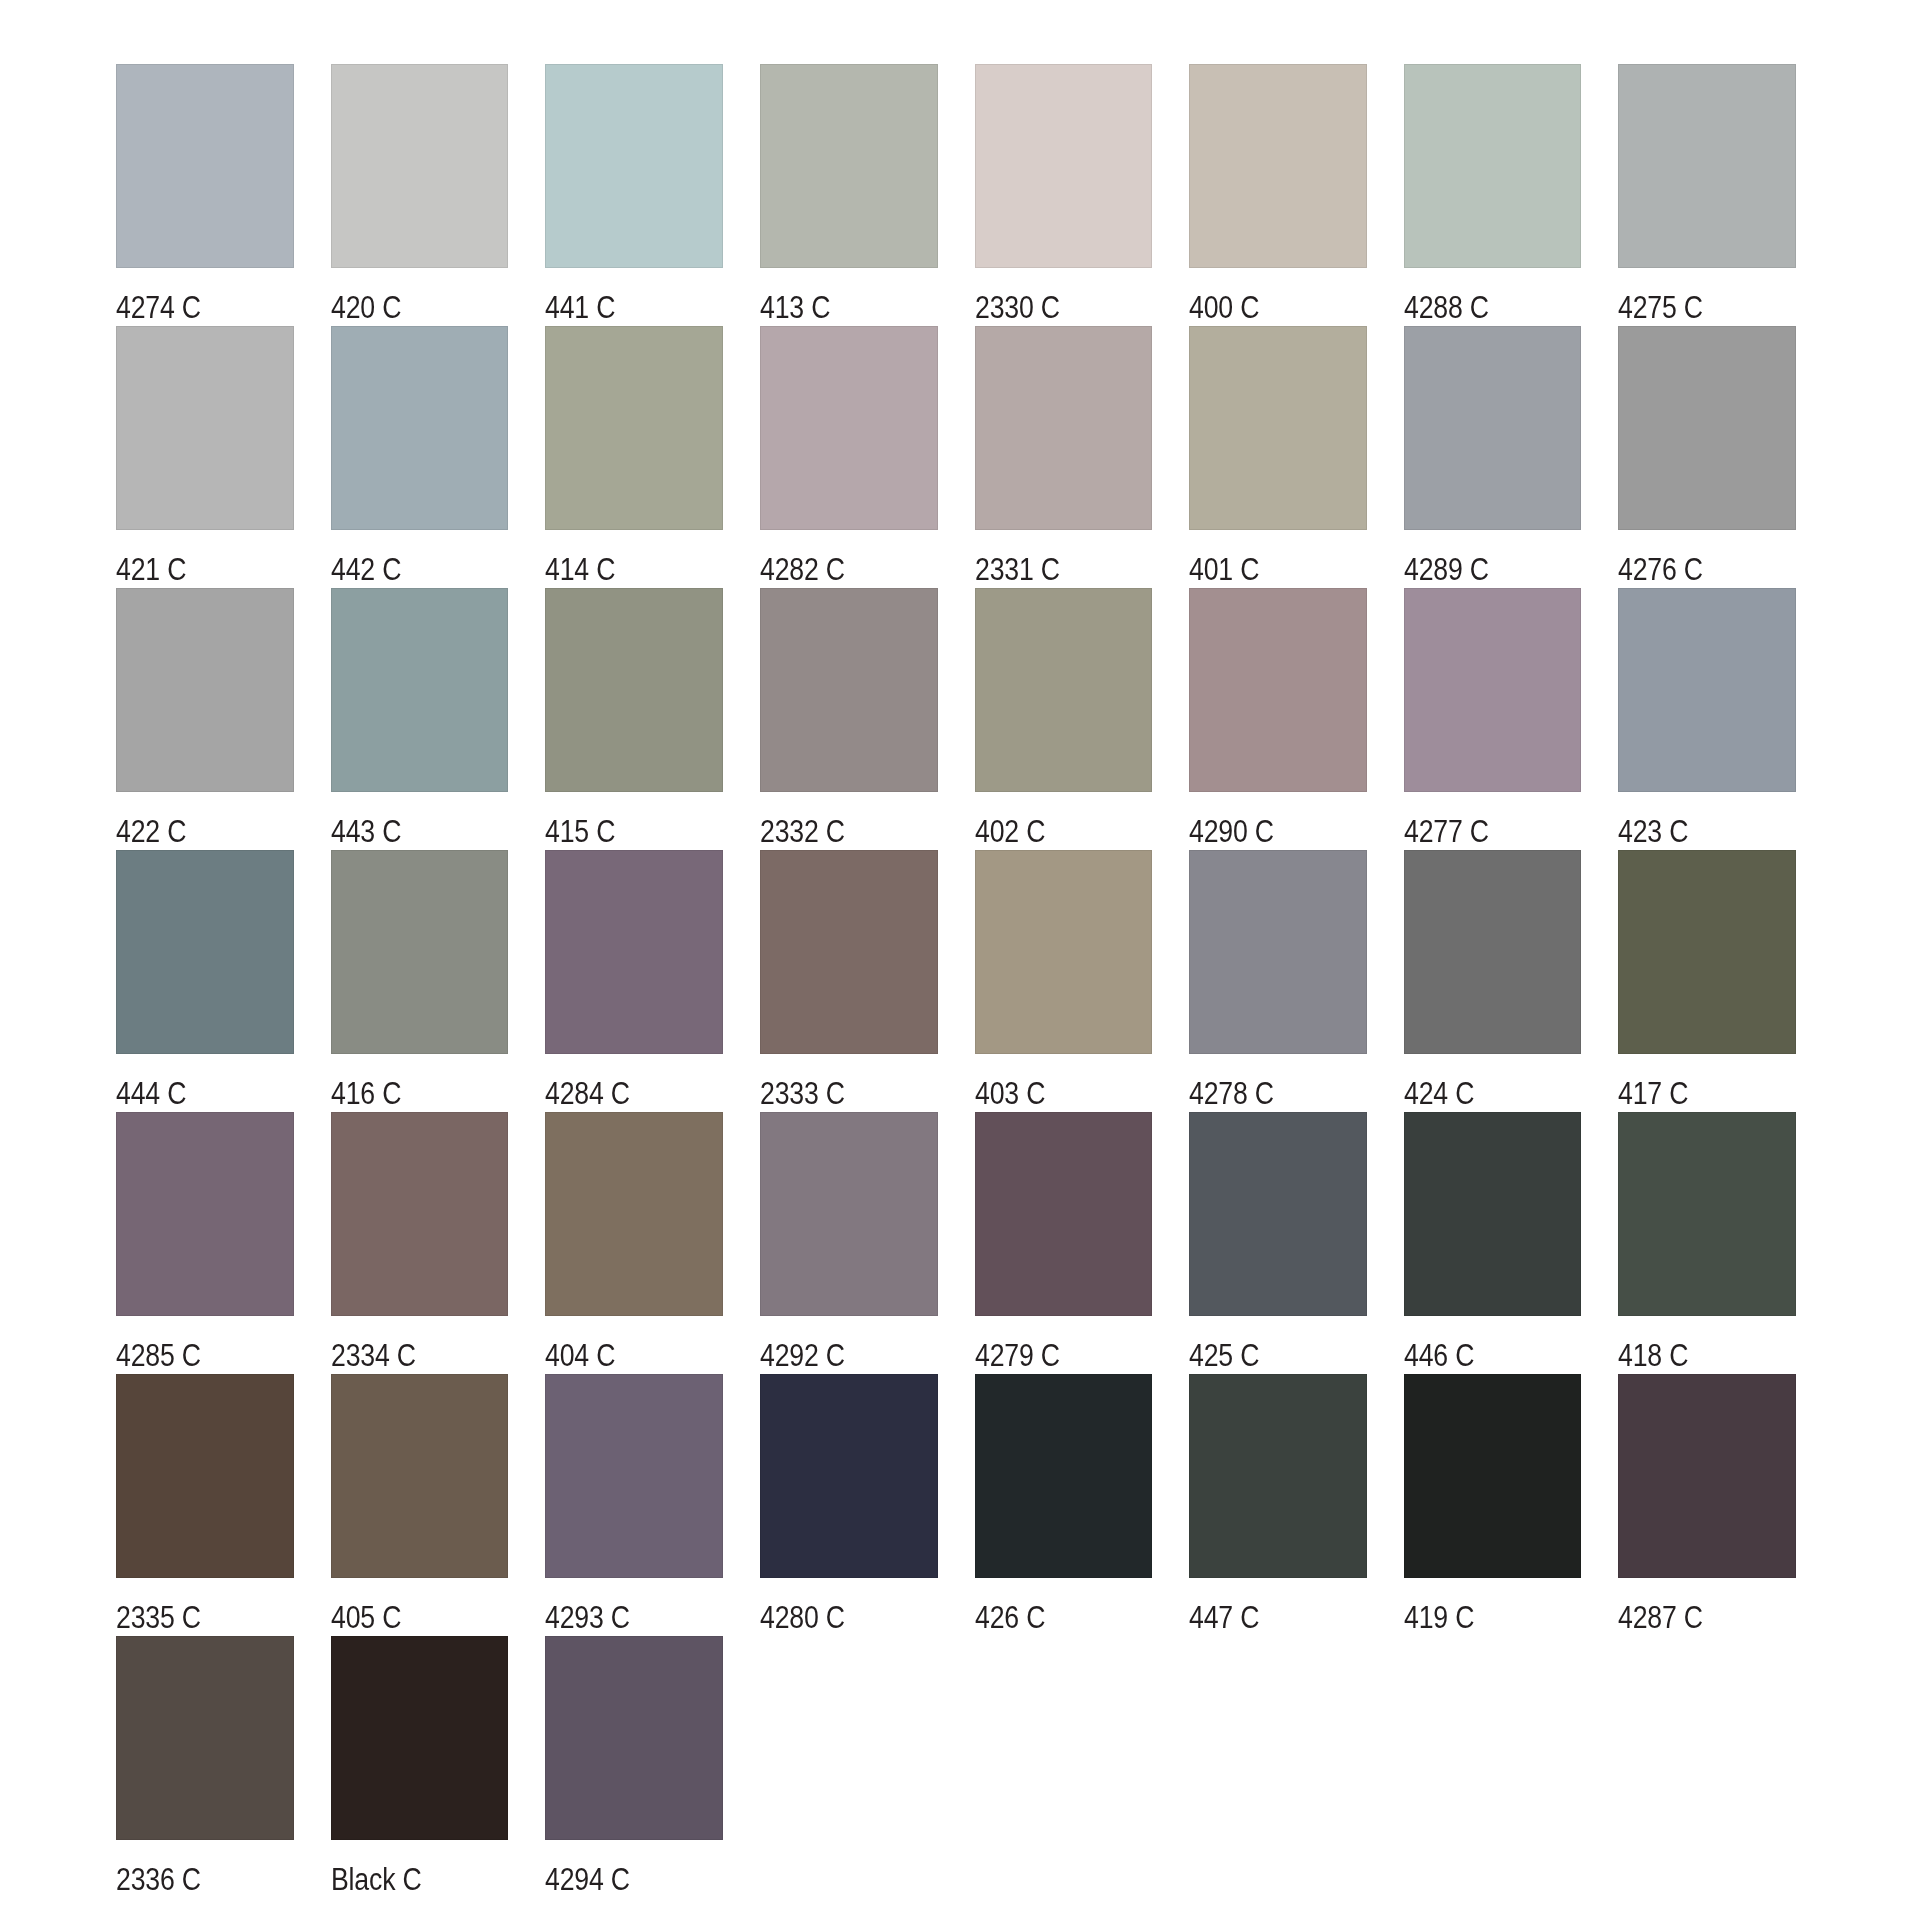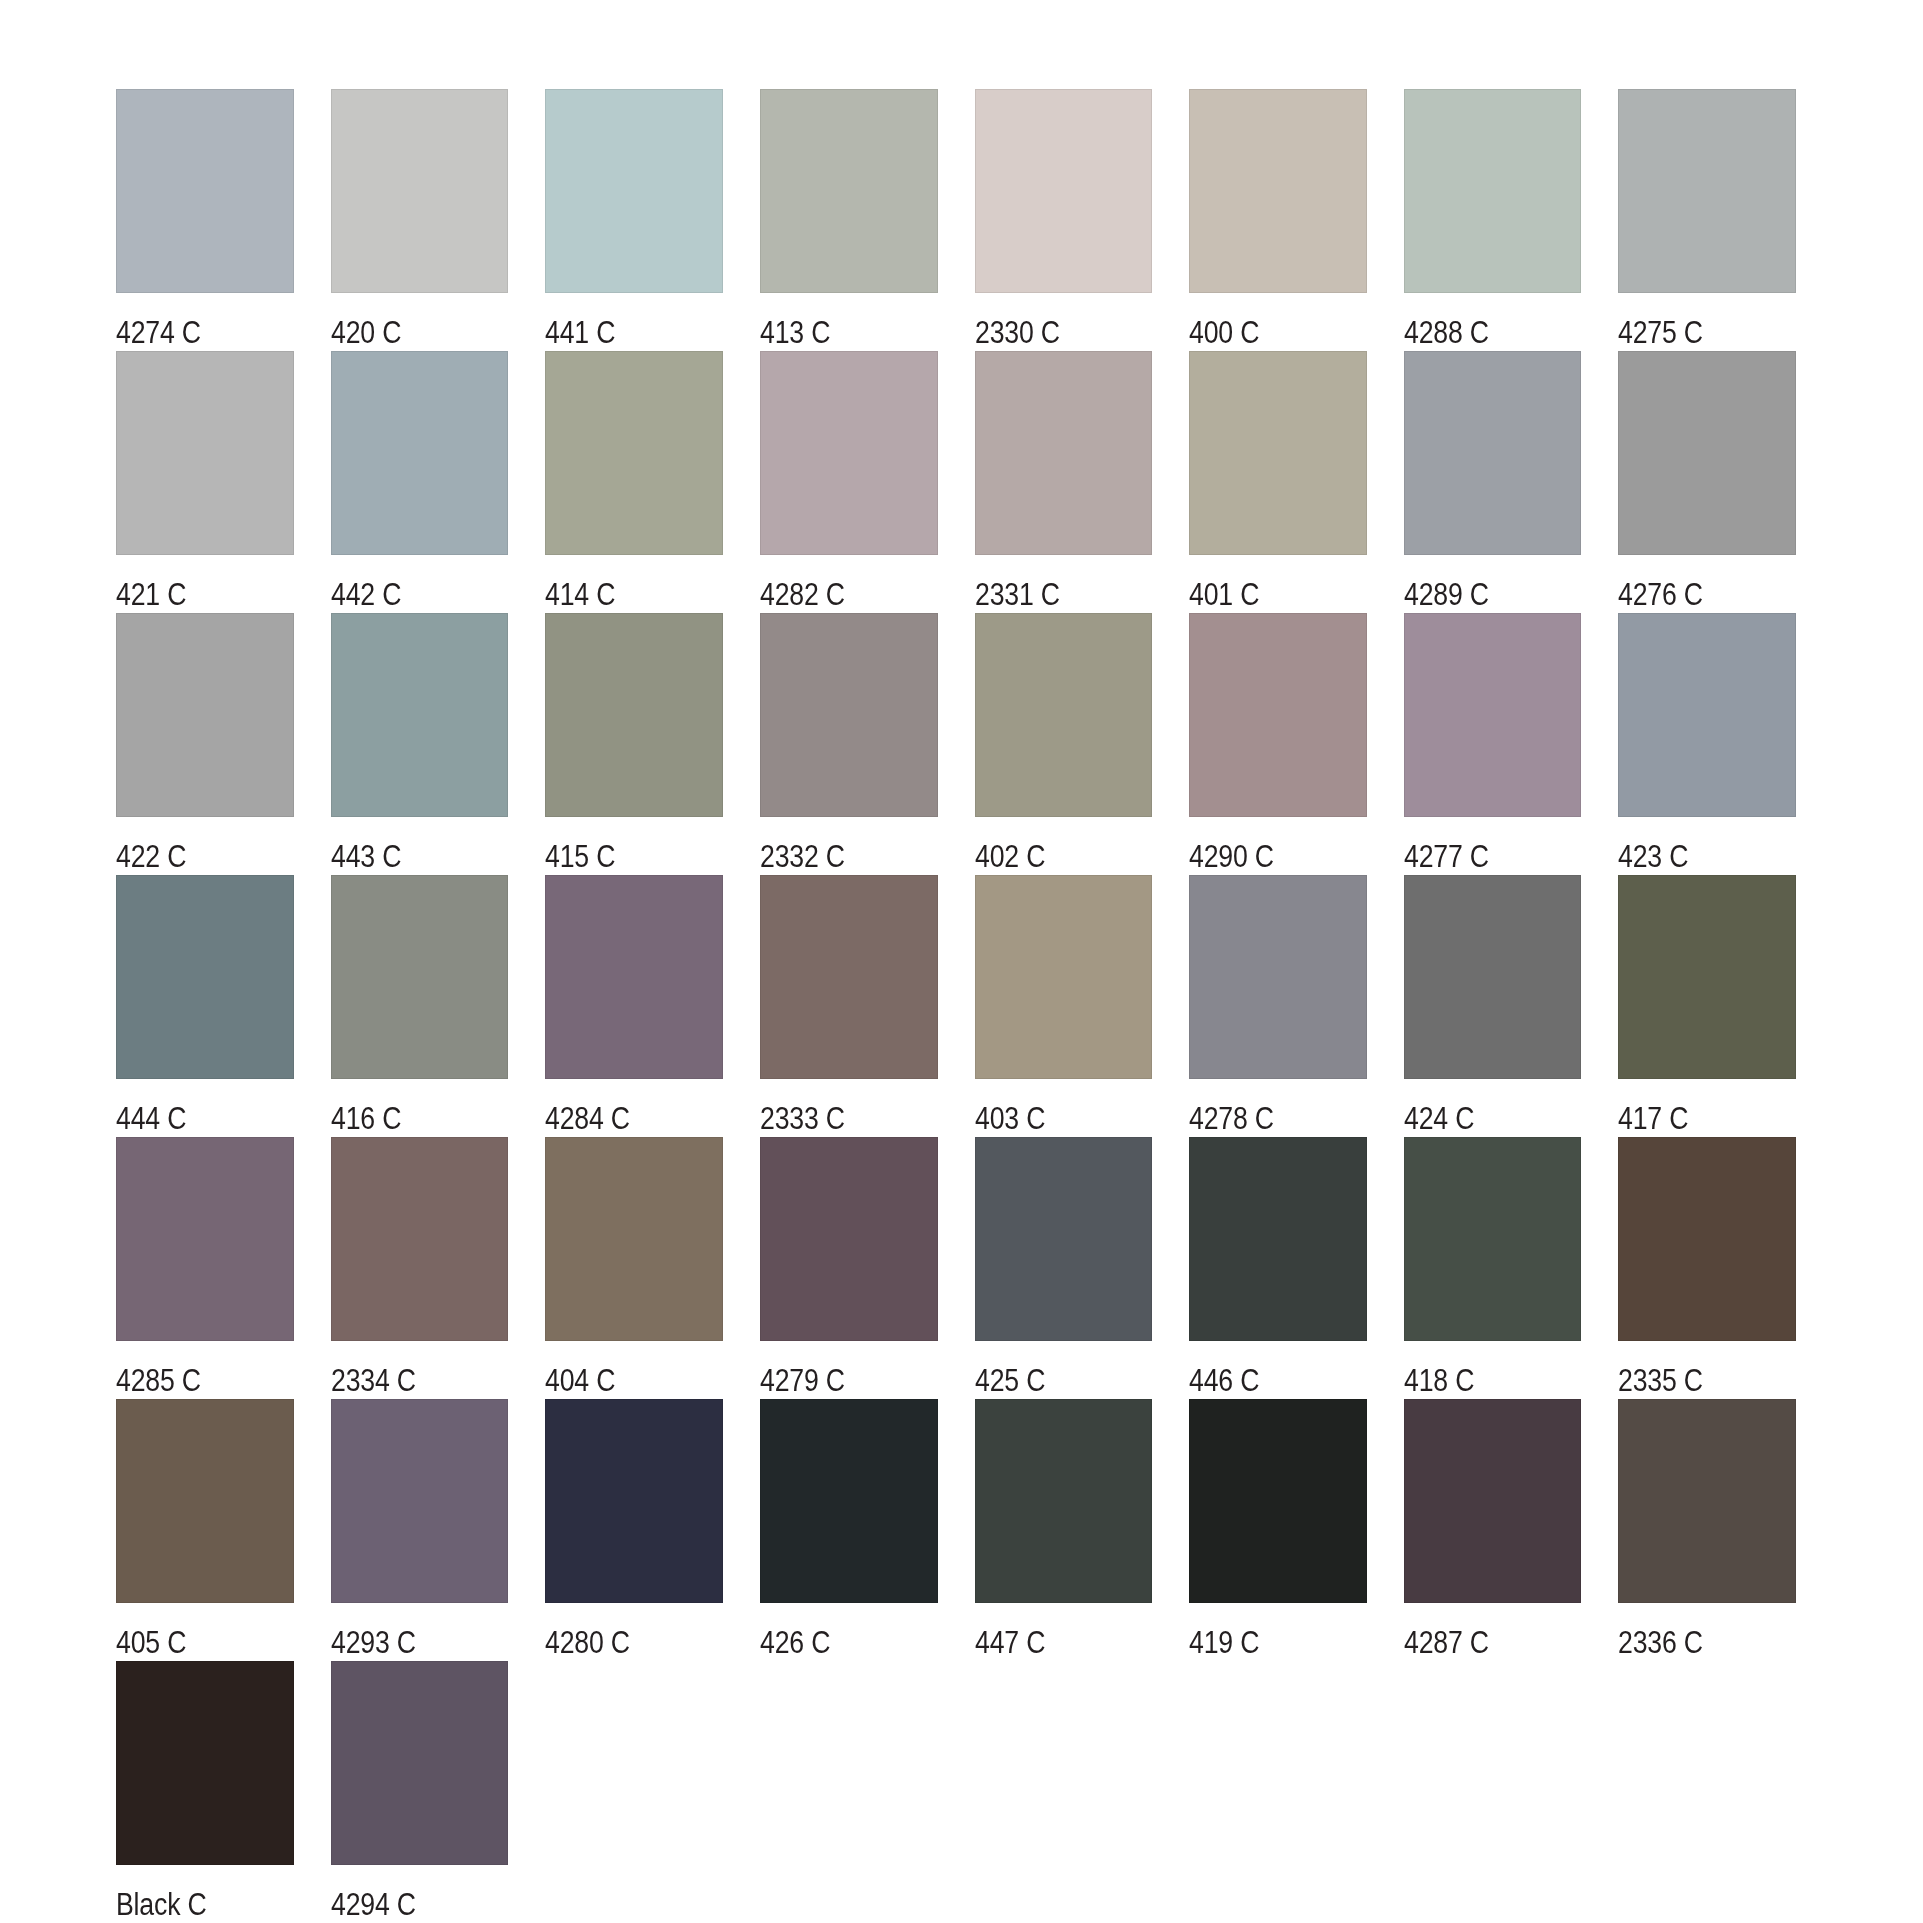--- a/index.html
+++ b/index.html
@@ -14,21 +14,21 @@
     font-family: "Liberation Sans", sans-serif;
     -webkit-font-smoothing: antialiased;
   }
 
   #swatch-page {
     position: relative;
     width: 1924px;
     height: 1528px;
     background: #ffffff;
     box-sizing: border-box;
-    padding: 89px 128px 0 116px;
+    padding: 64px 128px 0 116px;
   }
 
   #swatch-grid {
     display: grid;
     grid-template-columns: repeat(8, 1fr);
     grid-auto-rows: 262px;
     column-gap: 37px;
     row-gap: 0px;
     width: 1680px;
   }
@@ -200,20 +200,24 @@
       </div>
       <div class="swatch-cell">
         <div class="swatch-chip" style="background-color: rgb(122, 102, 99);"></div>
         <span class="swatch-label">2334 C</span>
       </div>
       <div class="swatch-cell">
         <div class="swatch-chip" style="background-color: rgb(126, 111, 95);"></div>
         <span class="swatch-label">404 C</span>
       </div>
       <div class="swatch-cell">
+        <div class="swatch-chip" style="background-color: rgb(130, 120, 128);"></div>
+        <span class="swatch-label">4292 C</span>
+      </div>
+      <div class="swatch-cell">
         <div class="swatch-chip" style="background-color: rgb(98, 80, 89);"></div>
         <span class="swatch-label">4279 C</span>
       </div>
       <div class="swatch-cell">
         <div class="swatch-chip" style="background-color: rgb(83, 88, 94);"></div>
         <span class="swatch-label">425 C</span>
       </div>
       <div class="swatch-cell">
         <div class="swatch-chip" style="background-color: rgb(57, 63, 61);"></div>
         <span class="swatch-label">446 C</span>

